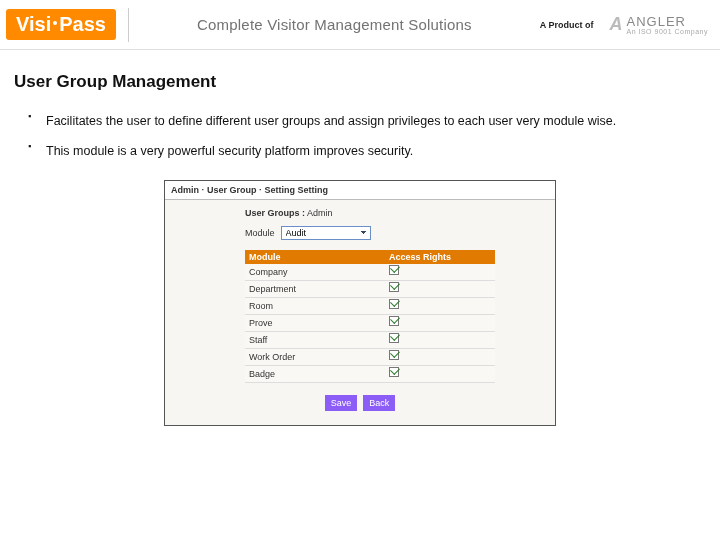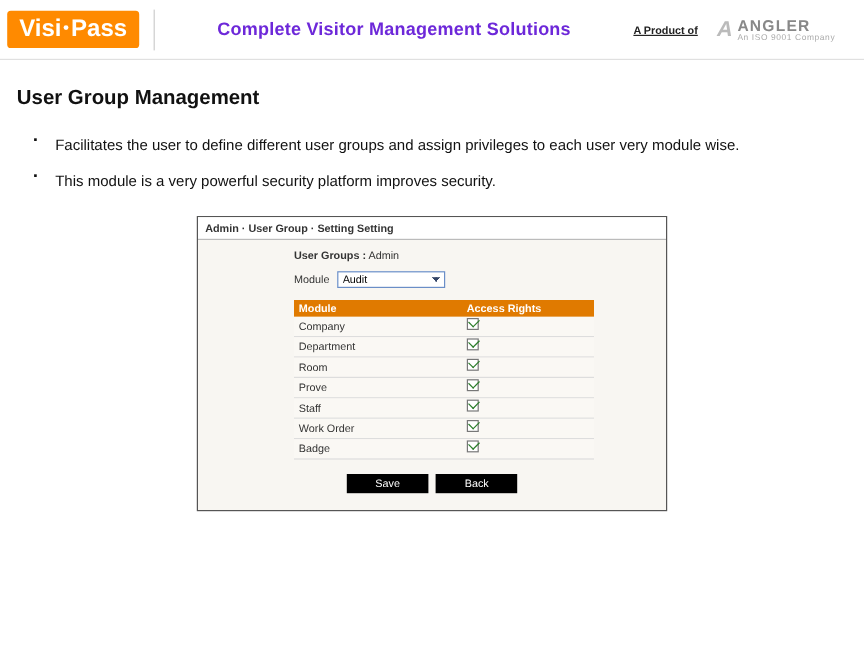--- a/index.html
+++ b/index.html
@@ -1,25 +1,25 @@
 <!DOCTYPE html>
 <html><head>
 <meta charset="utf-8">
 <style>
   * { box-sizing: border-box; margin: 0; padding: 0; }
   body { width: 720px; height: 540px; font-family: Arial, Helvetica, sans-serif; background: #fff; position: relative; overflow: hidden; }
 
-  .header { display: flex; align-items: center; height: 50px; border-bottom: 1px solid #e0e0e0; padding: 0 24px 0 6px; gap: 12px; }
+  .header { display: flex; align-items: center; height: 50px; border-bottom: 1px solid #e0e0e0; padding: 0 12px 0 6px; gap: 12px; }
   .logo { display: inline-flex; align-items: center; background: #ff8a00; color: #fff; font-weight: bold; font-size: 20px; padding: 4px 10px; border-radius: 3px; }
   .logo .dot { display:inline-block; width:4px; height:4px; background:#fff; border-radius:50%; margin:0 2px; position:relative; top:-2px; }
   .header-divider { width:1px; height:34px; background:#ccc; }
-  .header-title { flex:1; text-align:center; font-weight:bold; font-size:15px; color:#6d28d9; letter-spacing:0.2px; }
-  .product-of { font-size:9px; color:#222; font-weight:bold; margin-right:4px;text-decoration:underline; }
+  .header-title { flex:1; text-align:center; font-weight:normal; font-size:15px; color:#737373; letter-spacing:0.2px; }
+  .product-of { font-size:9px; color:#222; font-weight:bold; margin-right:4px; }
   .angler { display:flex; align-items:center; gap:4px; }
-  .angler-text { font-size:13px; font-weight:bold; color:#888; letter-spacing:1px; }
+  .angler-text { font-size:13px; font-weight:normal; color:#888; letter-spacing:1px; }
   .angler-sub { font-size:7px; color:#aaa; letter-spacing:0.5px; }
   .angler-left { display:flex; flex-direction:column; line-height:1; }
   .angler-a { font-size:18px; color:#bbb; font-weight:bold; font-style:italic; }
 
   .page-title { font-size:17px; font-weight:bold; color:#111; margin:22px 0 14px 14px; }
 
   .bullets { margin: 0 18px 0 28px; }
   .bullets li { list-style: none; position:relative; font-size:12.5px; color:#111; line-height:2.4; padding-left:18px; }
   .bullets li::before { content:"▪"; position:absolute; left:0; top:0; font-size:9px; color:#111; }
 
@@ -37,21 +37,21 @@
   .ss-th { display:flex; background:#e07a00; color:#fff; font-weight:bold; }
   .ss-th .c1 { width:140px; padding:2px 4px; }
   .ss-th .c2 { flex:1; padding:2px 4px; }
   .ss-tr { display:flex; border-bottom:1px solid #ddd; background:#faf8f4; }
   .ss-tr .c1 { width:140px; padding:3px 4px; color:#333; }
   .ss-tr .c2 { flex:1; padding:1px 4px; }
   .ss-check { width:10px; height:10px; border:1px solid #777; display:inline-block; position:relative; background:#fff; }
   .ss-check.checked::after { content:""; position:absolute; left:1px; top:-1px; width:7px; height:5px; border-left:1.5px solid #2a7d2a; border-bottom:1.5px solid #2a7d2a; transform:rotate(-45deg); }
 
   .ss-btns { display:flex; gap:6px; justify-content:center; margin:12px 0 4px 0; }
-  .ss-btn { background:#000000; color:#fff; border:none; font-size:9px; padding:3px 24px; cursor:pointer; }
+  .ss-btn { background:#8b5cf6; color:#fff; border:none; font-size:9px; padding:3px 6px; cursor:pointer; }
 </style>
 </head>
 <body>
 
 <div class="header">
   <span class="logo">
     <span>Visi</span>
       <span class="dot"></span>
       <span>Pass</span>
   </span>

